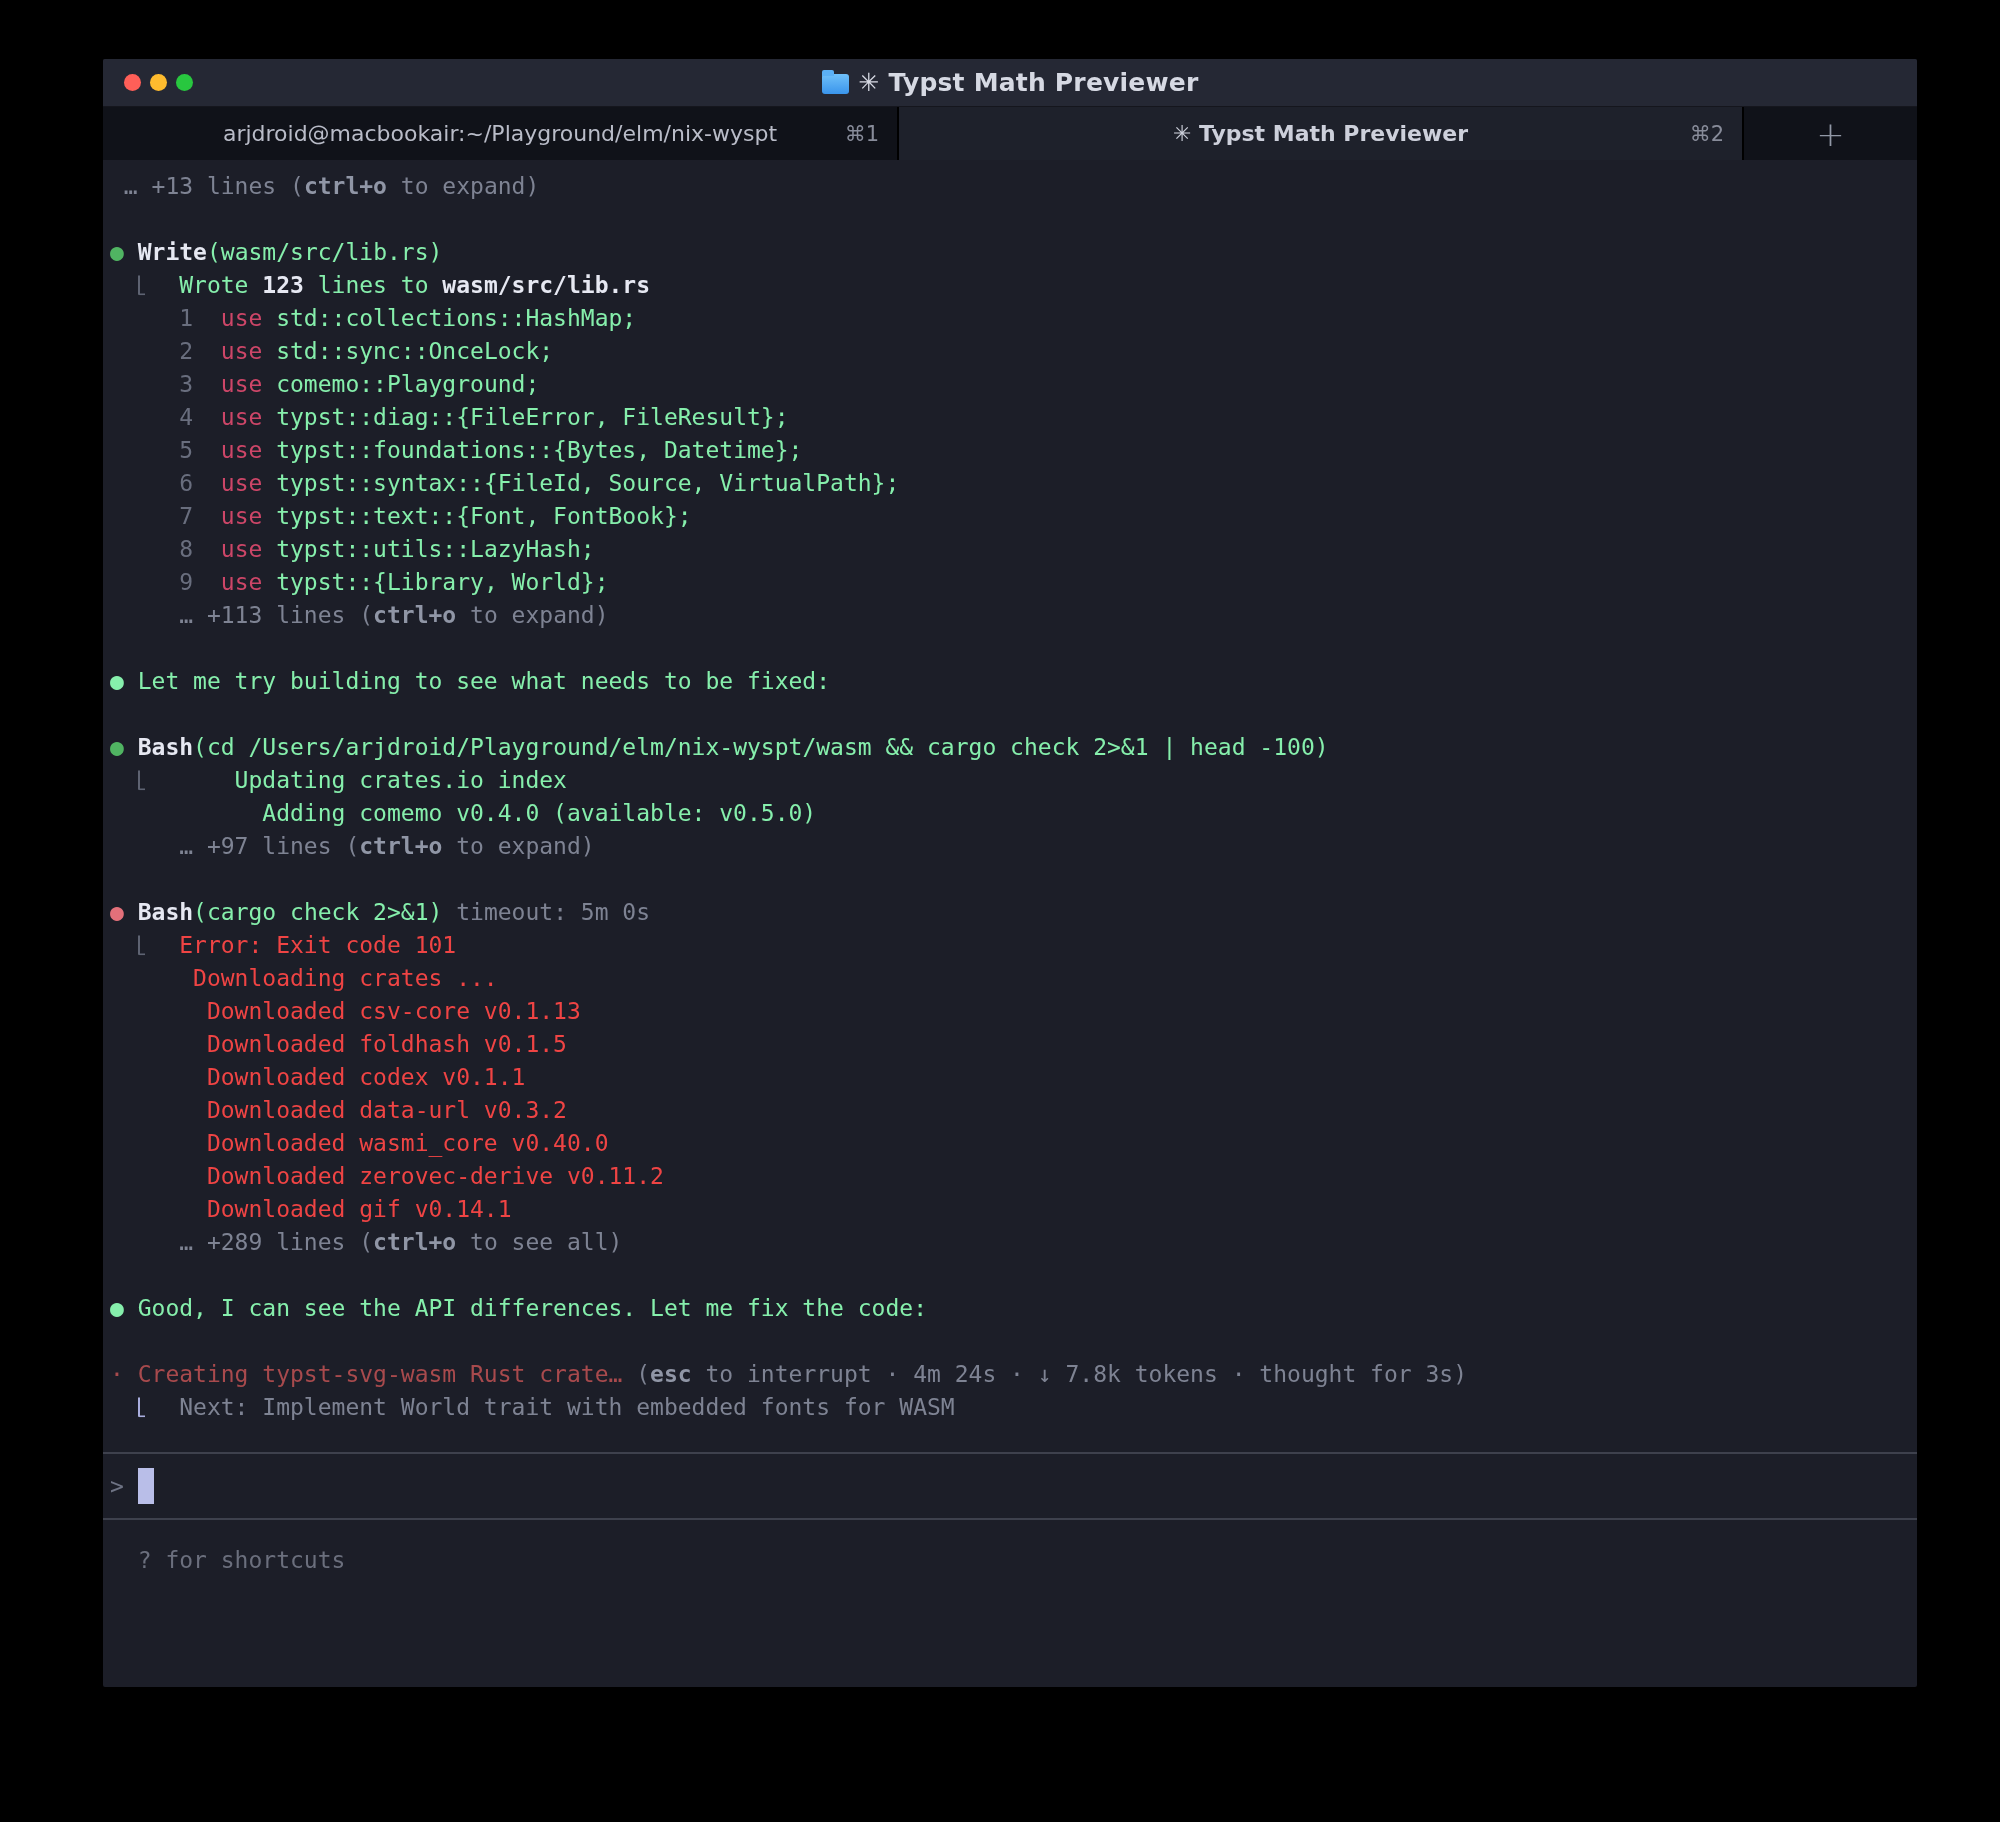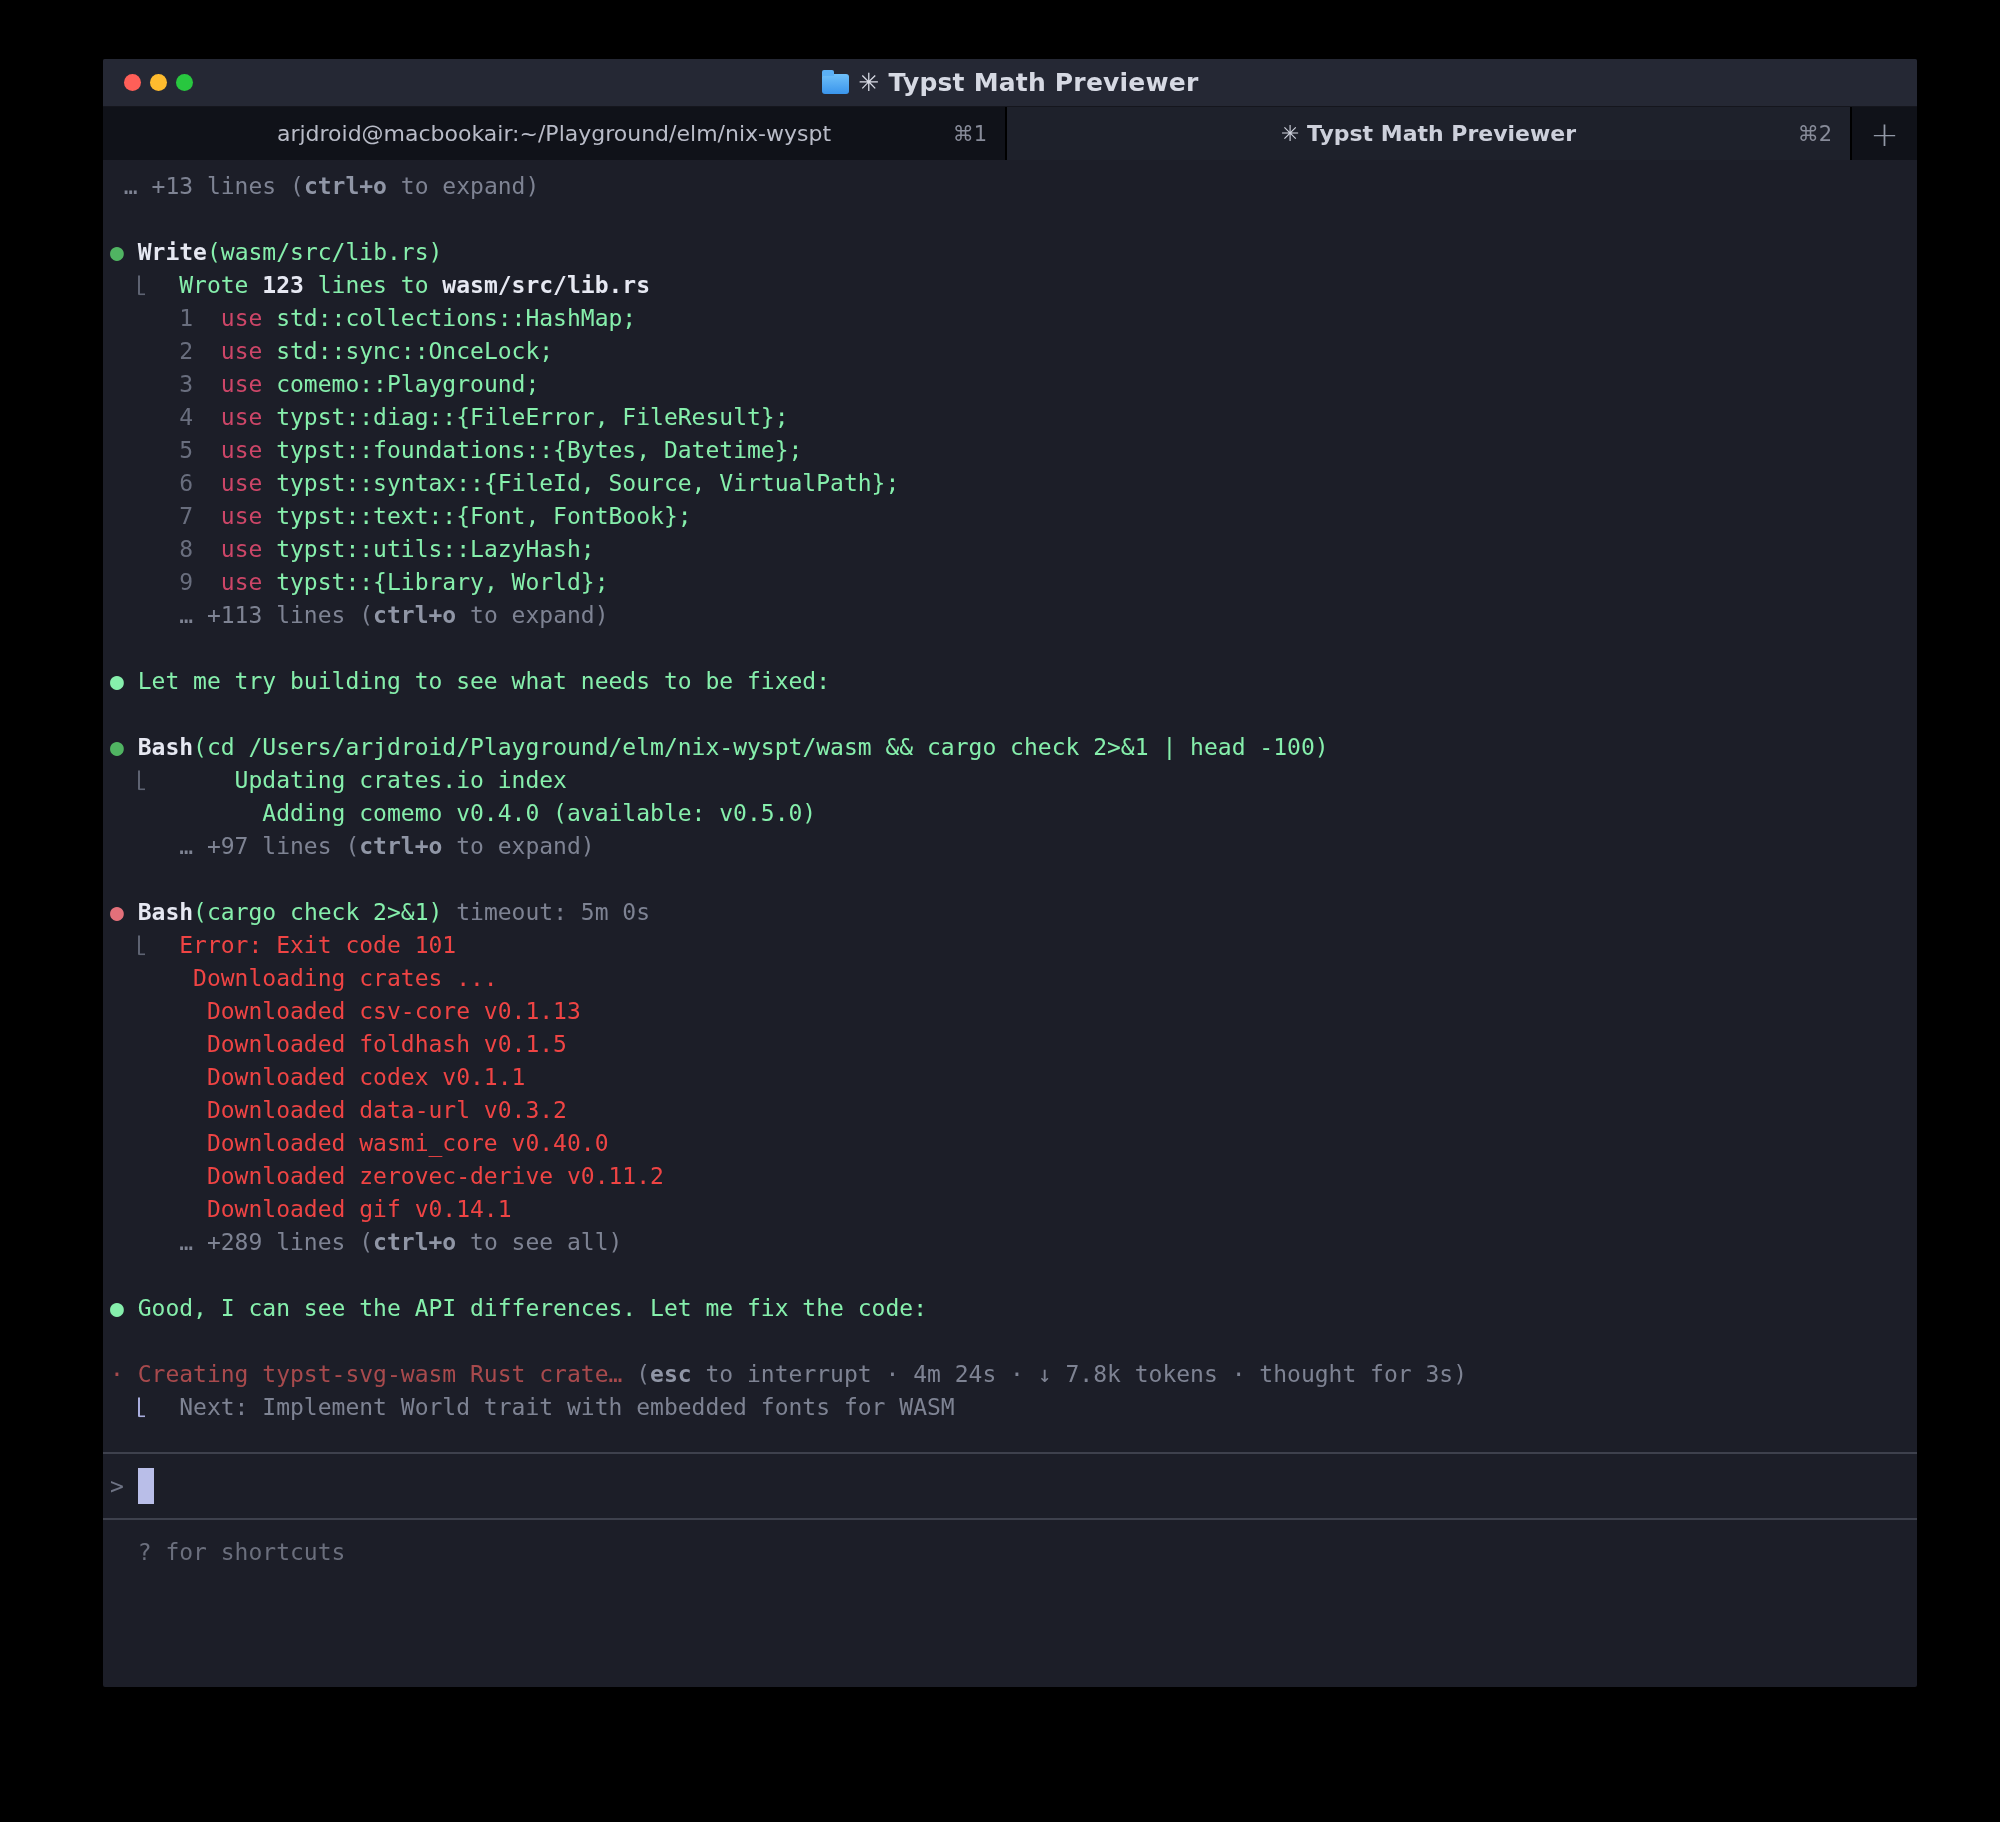--- a/index.html
+++ b/index.html
@@ -29,21 +29,21 @@
     content:""; position:absolute; left:0; top:-4px; width:12px; height:6px;
     background:#5bb0f5; border-radius:2px 2px 0 0;
   }
   .title { font-size:25px; font-weight:bold; color:#d6d9e3; letter-spacing:.2px; }
 
   
   .tabbar { height:53px; display:flex; background:#0f1118; }
   .tab { position:relative; display:flex; align-items:center; justify-content:center; height:100%; }
   .tab .tlabel { font-size:22px; color:#b9bcc8; }
   .tab .tshort { position:absolute; right:18px; font-size:21px; color:#888c9a; }
-  .tab1 { width:904px; background:#101219; border-right:2px solid #000; }
+  .tab1 { width:796px; background:#101219; border-right:2px solid #000; }
   .tab2 { width:843px; background:#1e212b; }
   .tab2 .tlabel { color:#cdd0db; font-weight:bold; }
   .newtab {
     flex:1; display:flex; align-items:center; justify-content:center;
     background:#101219; border-left:2px solid #000;
     color:#9298a6; font-size:34px; font-weight:200;
   }
 
   
   .term {
@@ -74,21 +74,21 @@
   .sep1 { margin-top:28px; }
   .promptrow {
     display:flex; align-items:center; height:64px;
     font-family:"DejaVu Sans Mono", monospace; font-size:23px;
     padding-left:7px; color:#6e7384;
   }
   .promptsym { white-space:pre; }
   .cursor { width:16px; height:36px; background:#b9bee8; display:inline-block; }
   .hintrow {
     font-family:"DejaVu Sans Mono", monospace; font-size:23px; color:#6b6f7d;
-    padding-left:calc(7px + 2ch); margin-top:16px; height:33px; line-height:33px; white-space:pre;
+    padding-left:calc(7px + 2ch); margin-top:24px; height:33px; line-height:33px; white-space:pre;
   }
 </style>
 </head>
 <body>
 
 <div class="window">
 
   <div class="titlebar">
     <div class="traffic">
       <span class="light red"></span>

